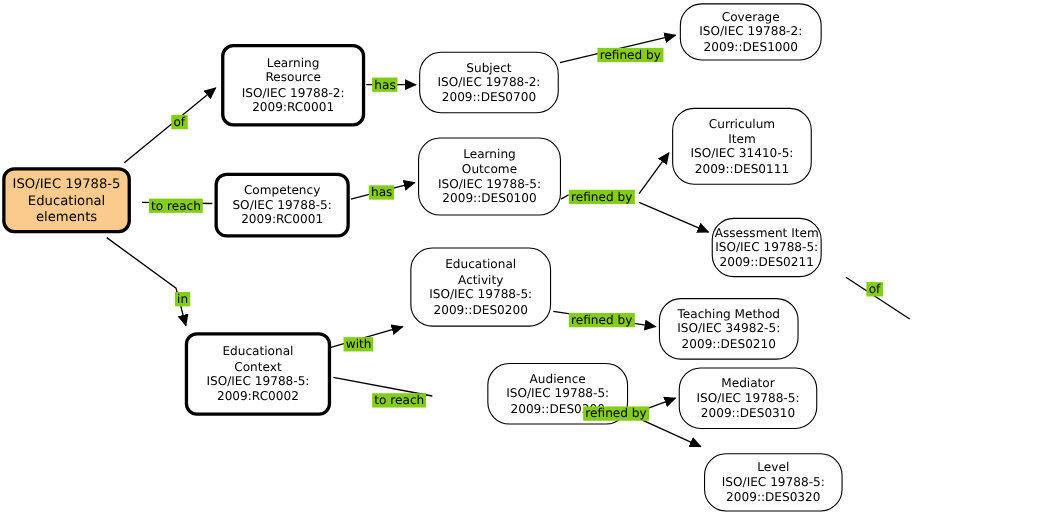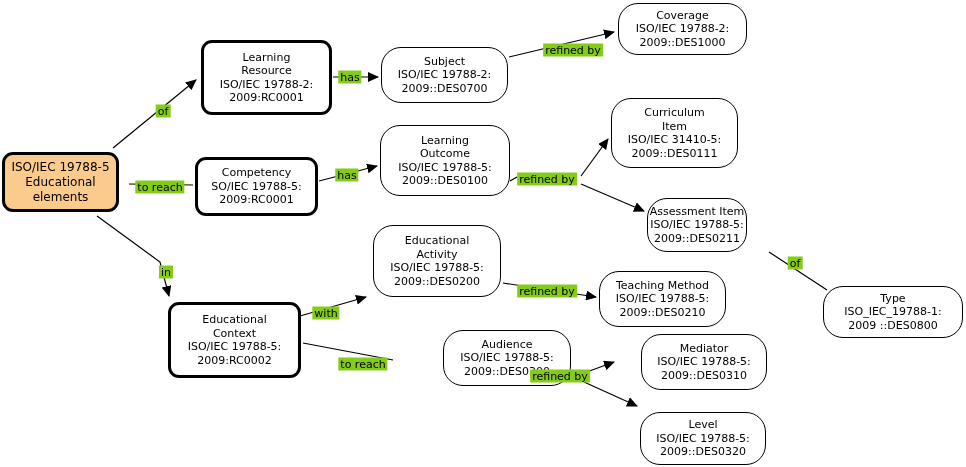--- a/index.html
+++ b/index.html
@@ -80,34 +80,31 @@
 Outcome
 ISO/IEC 19788-5:
 2009::DES0100</div>
   <div class="node" style="left:611px;top:98px;width:127px;height:70px;">Curriculum
 Item
 ISO/IEC 31410-5:
 2009::DES0111</div>
   <div class="node" style="left:647px;top:198px;width:100px;height:54px;">Assessment Item
 ISO/IEC 19788-5:
 2009::DES0211</div>
-  <div class="node" style="left:823px;top:286px;width:140px;height:52px;">Type
-ISO_IEC_19788-1:
-2009 ::DES0800</div>
   <div class="node" style="left:373px;top:225px;width:128px;height:72px;">Educational
 Activity
 ISO/IEC 19788-5:
 2009::DES0200</div>
   <div class="node" style="left:599px;top:271px;width:127px;height:56px;">Teaching Method
-ISO/IEC 19788-5:
+ISO/IEC 34982-5:
 2009::DES0210</div>
   <div class="node" style="left:395px;top:330px;width:128px;height:56px;margin-left:48px;">Audience
 ISO/IEC 19788-5:
 2009::DES0300</div>
-  <div class="node" style="left:617px;top:334px;width:126px;height:56px;margin-left:24px;">Mediator
+  <div class="node" style="left:617px;top:334px;width:126px;height:56px;">Mediator
 ISO/IEC 19788-5:
 2009::DES0310</div>
   <div class="node" style="left:640px;top:412px;width:126px;height:53px;">Level
 ISO/IEC 19788-5:
 2009::DES0320</div>
 
   <div class="elabel" style="left:163px;top:111px;">of</div>
   <div class="elabel" style="left:160px;top:187px;">to reach</div>
   <div class="elabel" style="left:166px;top:272px;">in</div>
   <div class="elabel" style="left:350px;top:77px;">has</div>

